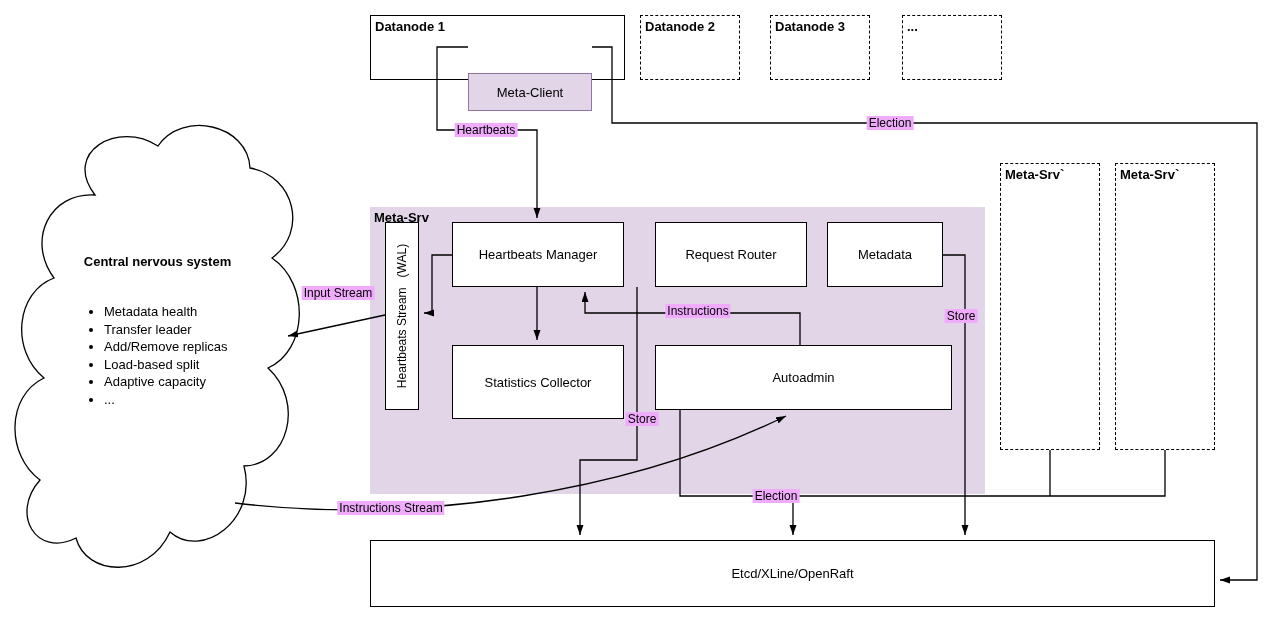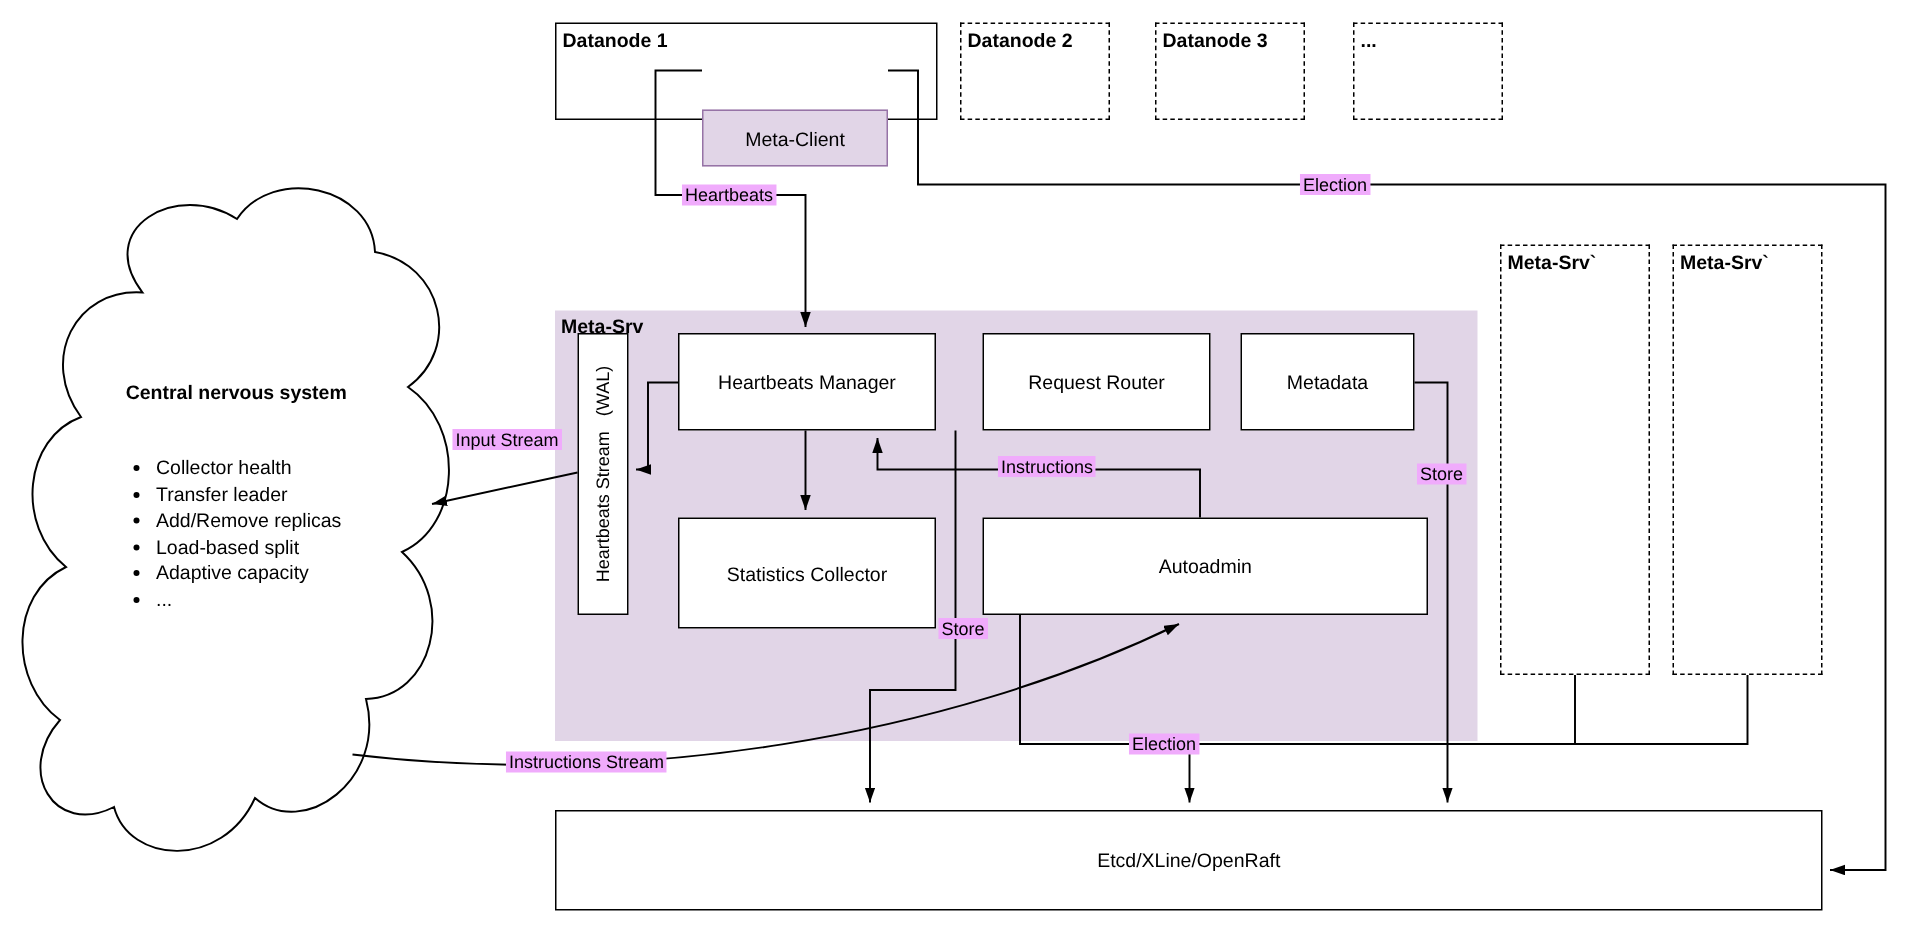--- a/index.html
+++ b/index.html
@@ -97,21 +97,21 @@
     <path d="M 793,496 V 535" marker-end="url(#arr)"></path>
     <path d="M 235,503 C 420,525 630,492 786,416" marker-end="url(#arr)"></path>
   </g>
 </svg>
 
 <div class="cloud-text cloud-title" style="left:45px;top:253px;width:225px;">
   <div>Central nervous system</div>
 </div>
 <div class="cloud-text" style="left:86px;top:303px;width:200px;">
   <ul class="cloud-list">
-    <li>Collector health</li>
+    <li>Metadata health</li>
     <li>Transfer leader</li>
     <li>Add/Remove replicas</li>
     <li>Load-based split</li>
     <li>Adaptive capacity</li>
     <li>...</li>
   </ul>
 </div>
 
 <div class="edge-label" style="left:486px;top:130px;">Heartbeats</div>
 <div class="edge-label" style="left:890px;top:123px;">Election</div>

